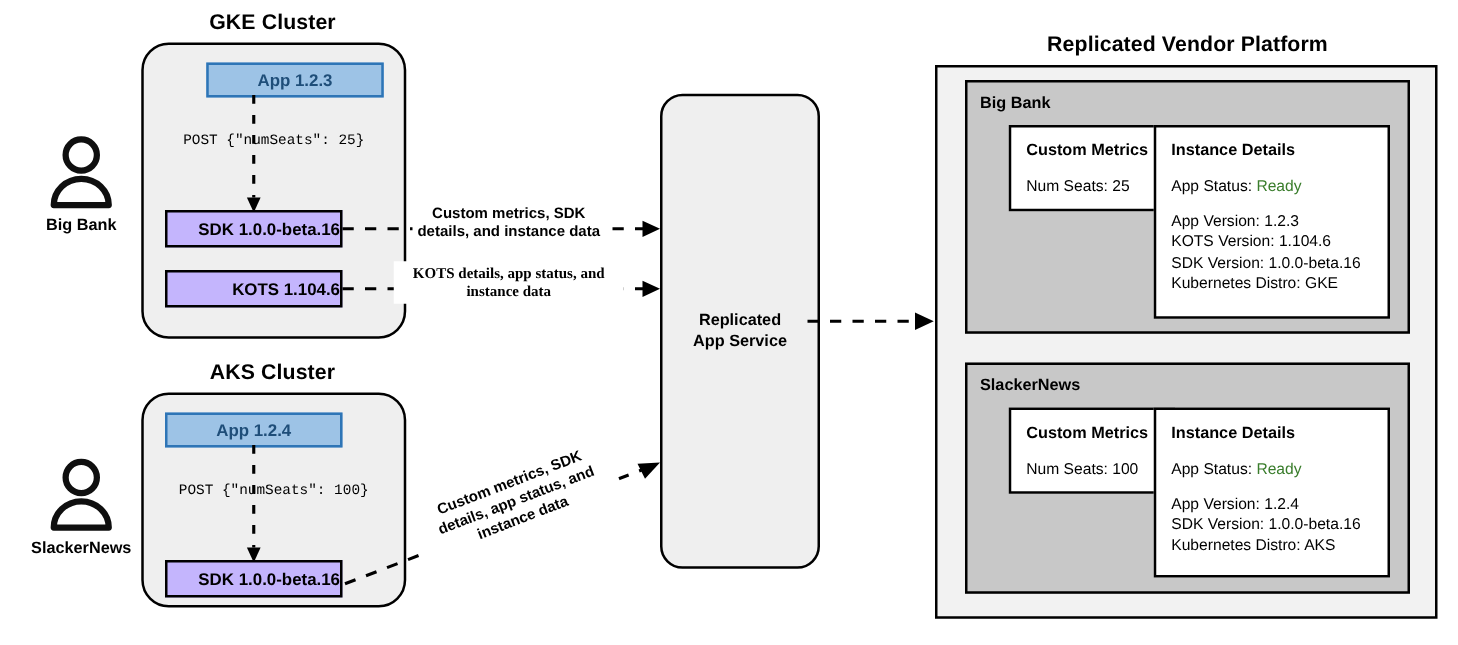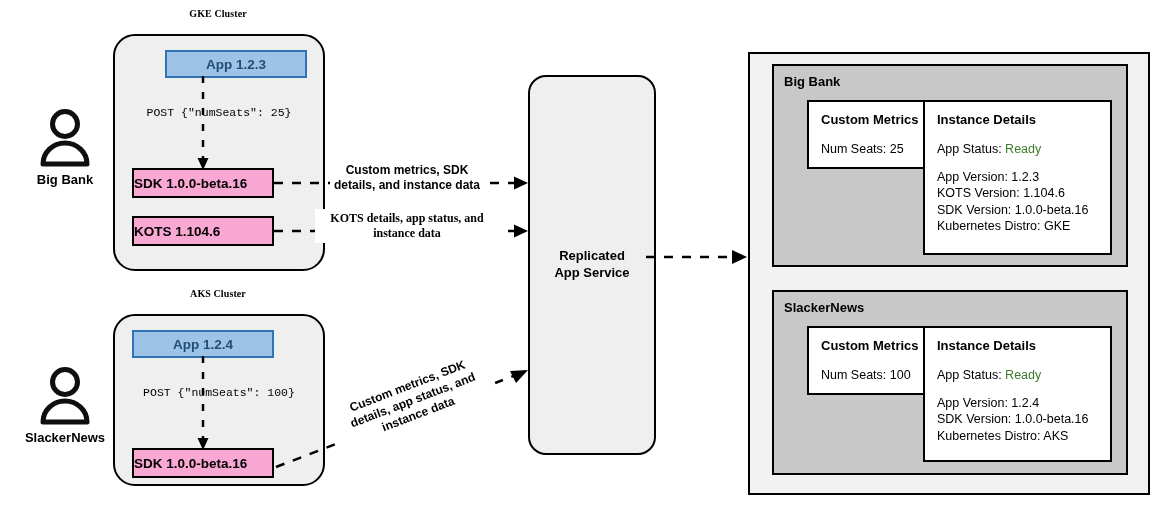--- a/index.html
+++ b/index.html
@@ -14,27 +14,26 @@
     position: relative;
     width: 1166px;
     height: 516px;
     background: #ffffff;
     overflow: hidden;
   }
   .abs { position: absolute; }
 
   
   .title {
-    font-size: 10px;
+    font-size: 17px;
     font-weight: bold;
     color: #000000;
     text-align: center;
     white-space: nowrap;
     letter-spacing: 0.1px;
-    font-family: Liberation Serif, serif;
   }
   .person-label {
     font-size: 13px;
     font-weight: bold;
     color: #000000;
     text-align: center;
     white-space: nowrap;
   }
   .boxlabel {
     font-size: 13.5px;
@@ -80,26 +79,26 @@
     background: #9DC3E6;
     border: 2px solid #2E75B6;
     box-sizing: border-box;
     display: flex;
     align-items: center;
     justify-content: center;
   }
   .app-box .boxlabel { color: #1F4E79; }
 
   .white-box {
-    background: #f9a8d4;
+    background: #c4b5fd;
     border: 2.5px solid #000000;
     box-sizing: border-box;
     display: flex;
     align-items: center;
-    justify-content: flex-start;
+    justify-content: flex-end;
   }
 
   
   .service-box {
     background: #EFEFEF;
     border: 2.5px solid #000000;
     border-radius: 18px;
     box-sizing: border-box;
     display: flex;
     align-items: center;
@@ -246,20 +245,21 @@
       <div>Replicated</div>
       <div>App Service</div>
     </div>
   </div>
 
   <svg class="abs" style="left:646px; top:244px; width:104px; height:26px;" width="104" height="26">
     <line x1="0" y1="13" x2="88" y2="13" stroke="#000" stroke-width="2.5" stroke-dasharray="9,9"></line>
     <polygon points="101,13 86,6 86,20" fill="#000"></polygon>
   </svg>
 
+  <div class="abs title" style="left:800px; top:26px; width:300px;">Replicated Vendor Platform</div>
 
   <div class="abs platform-outer" style="left:748px; top:52px; width:402px; height:443px;"></div>
 
   <div class="abs customer-panel" style="left:772px; top:64px; width:356px; height:203px;"></div>
   <div class="abs customer-name" style="left:784px; top:74px;">Big Bank</div>
 
   <div class="abs card" style="left:807px; top:100px; width:133px; height:69px;">
     <div class="card-title">Custom Metrics</div>
     <div class="card-line">Num Seats: 25</div>
   </div>

